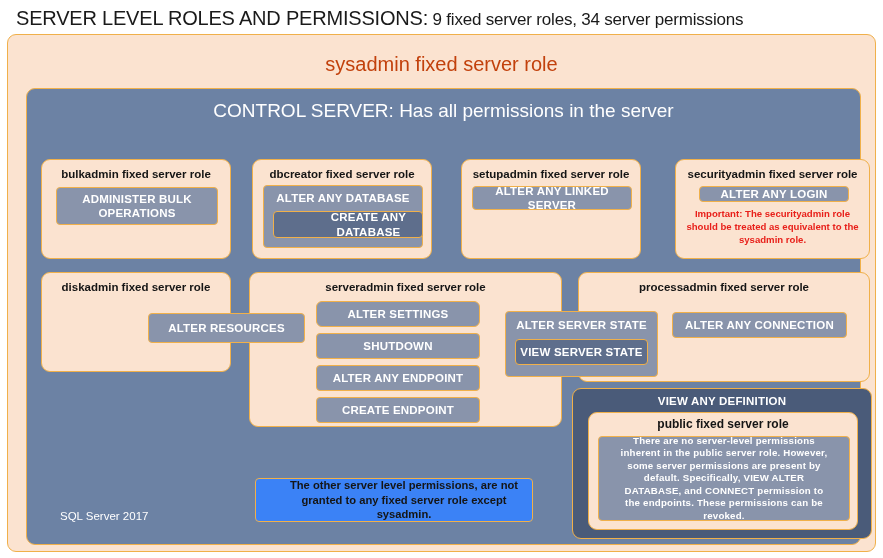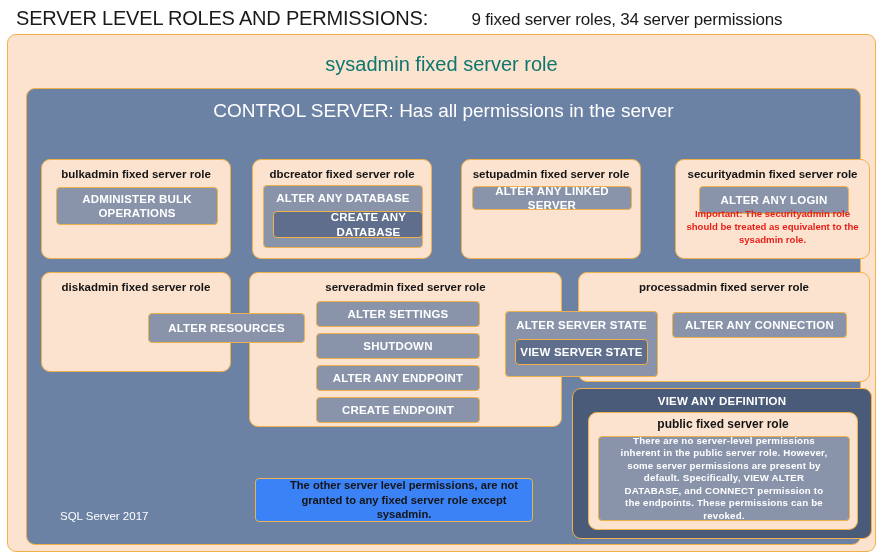--- a/index.html
+++ b/index.html
@@ -26,21 +26,20 @@
     font-size: 20px;
     font-weight: 400;
     color: #1a1a1a;
     letter-spacing: -0.2px;
   }
   .title-sub {
     font-size: 17px;
     font-weight: 400;
     color: #1a1a1a;
     letter-spacing: -0.2px;
-    margin-left: 39px;
   }
 
   
   .cream {
     background: #fbe3d0;
     border: 1.6px solid #f0b04a;
     border-radius: 9px;
     box-sizing: border-box;
   }
   .blue {
@@ -86,21 +85,21 @@
     top: 34px;
     width: 869px;
     height: 518px;
   }
   #sysadmin-label {
     position: absolute;
     left: 0; right: 0;
     top: 18px;
     text-align: center;
     font-size: 20px;
-    color: #0f766e;
+    color: #c2410c;
     font-weight: 400;
   }
 
   
   #control-server-box {
     position: absolute;
     left: 18px;
     top: 53px;
     width: 835px;
     height: 457px;
@@ -244,31 +243,31 @@
       <div class="perm dark" style="position:absolute;left:20px;top:51px;width:150px;height:27px;padding-left:41px;">CREATE  ANY DATABASE</div>
     </div>
 
     <div id="role-setupadmin" class="cream">
       <div class="role-title" style="top:8px;">setupadmin fixed server role</div>
       <div class="perm" style="position:absolute;left:10px;top:26px;width:160px;height:24px;">ALTER ANY LINKED SERVER</div>
     </div>
 
     <div id="role-securityadmin" class="cream">
       <div class="role-title" style="top:8px;">securityadmin fixed server role</div>
-      <div class="perm" style="position:absolute;left:23px;top:26px;width:150px;height:28px;">ALTER ANY LOGIN</div>
+      <div class="perm" style="position:absolute;left:23px;top:26px;width:150px;height:16px;">ALTER ANY LOGIN</div>
       <div id="securityadmin-warning">Important:  The securityadmin role should  be treated as equivalent to the sysadmin role.</div>
     </div>
 
     <div id="role-diskadmin" class="cream">
       <div class="role-title" style="top:8px;">diskadmin fixed server role</div>
     </div>
 
     <div id="role-serveradmin" class="cream">
       <div class="role-title" style="top:8px;">serveradmin fixed server role</div>
-      <div class="perm" style="position:absolute;left:66px;top:28px;width:164px;height:26px;">ALTER SETTINGS</div>
+      <div class="perm" style="position:absolute;left:66px;top:28px;width:164px;height:26px;border-radius:6px;">ALTER SETTINGS</div>
       <div class="perm" style="position:absolute;left:66px;top:60px;width:164px;height:26px;">SHUTDOWN</div>
       <div class="perm" style="position:absolute;left:66px;top:92px;width:164px;height:26px;">ALTER ANY ENDPOINT</div>
       <div class="perm" style="position:absolute;left:66px;top:124px;width:164px;height:26px;">CREATE  ENDPOINT</div>
     </div>
 
     <div class="perm" style="position:absolute;left:121px;top:224px;width:157px;height:30px;z-index:5;">ALTER RESOURCES</div>
 
     <div class="perm" style="position:absolute;left:478px;top:222px;width:153px;height:66px;z-index:6;align-items:flex-start;padding-top:6px;">
       <span>ALTER SERVER STATE</span>
     </div>

